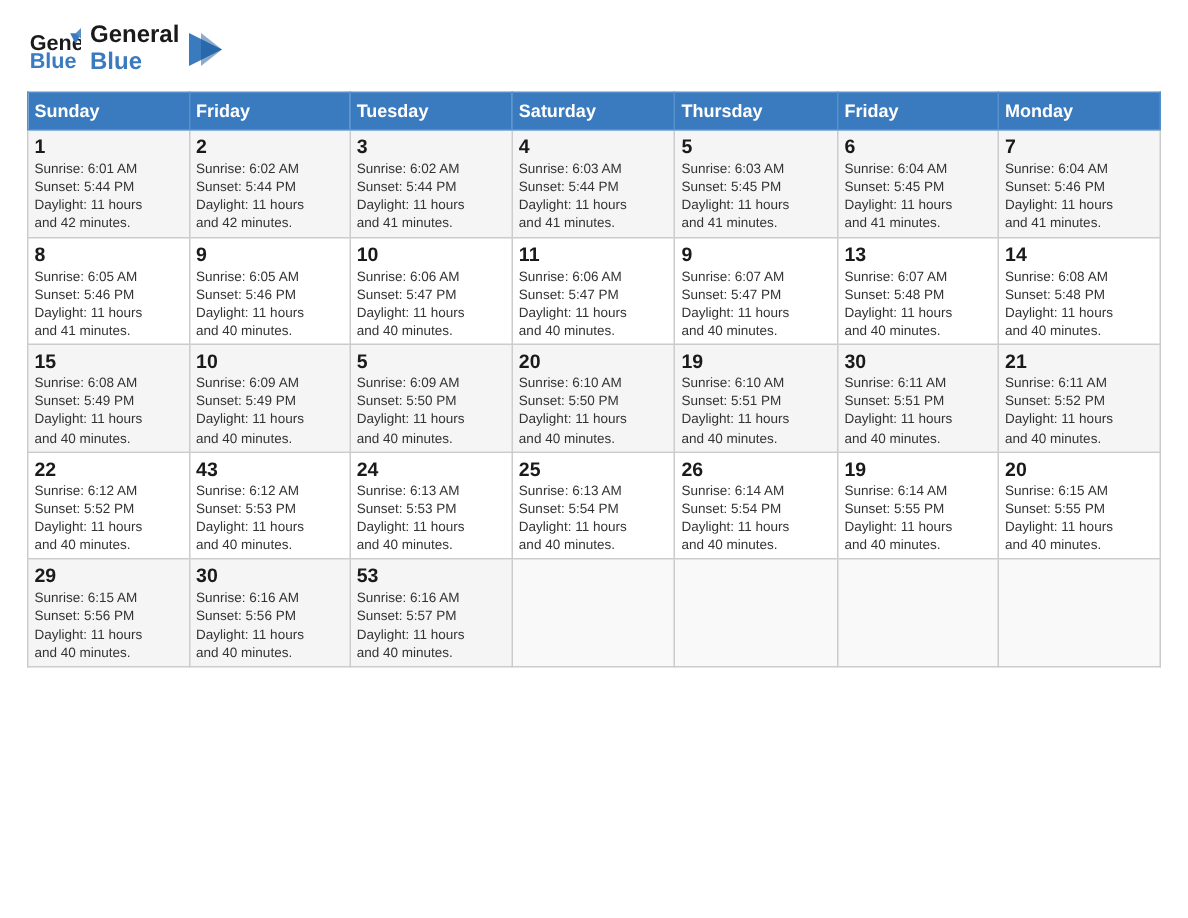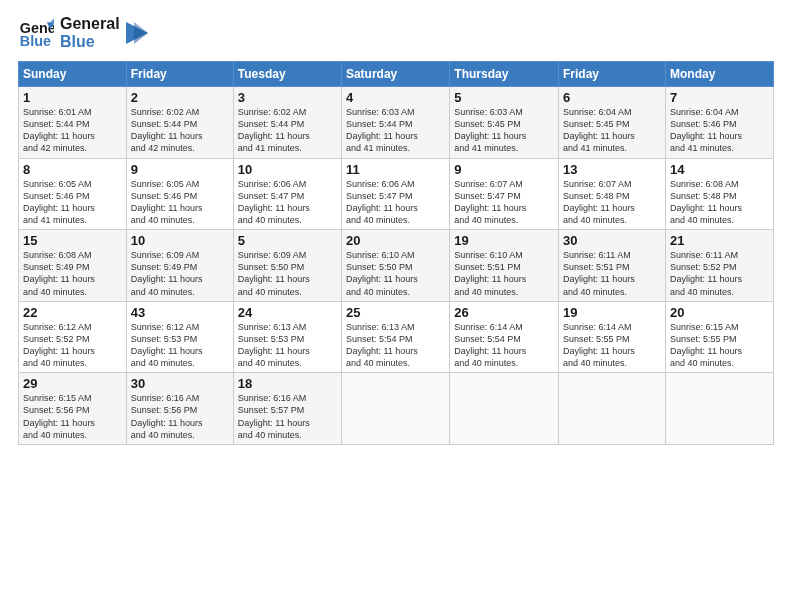--- a/index.html
+++ b/index.html
@@ -338,21 +338,21 @@
 and 40 minutes.</div>
           </td>
           <td>
             <span class="day-num">30</span>
             <div class="day-info" style="white-space: pre-line;">Sunrise: 6:16 AM
 Sunset: 5:56 PM
 Daylight: 11 hours
 and 40 minutes.</div>
           </td>
           <td>
-            <span class="day-num">18</span>
+            <span class="day-num">53</span>
             <div class="day-info" style="white-space: pre-line;">Sunrise: 6:16 AM
 Sunset: 5:57 PM
 Daylight: 11 hours
 and 40 minutes.</div>
           </td>
           <td class="empty"></td>
           <td class="empty"></td>
           <td class="empty"></td>
           <td class="empty"></td>
         </tr>

